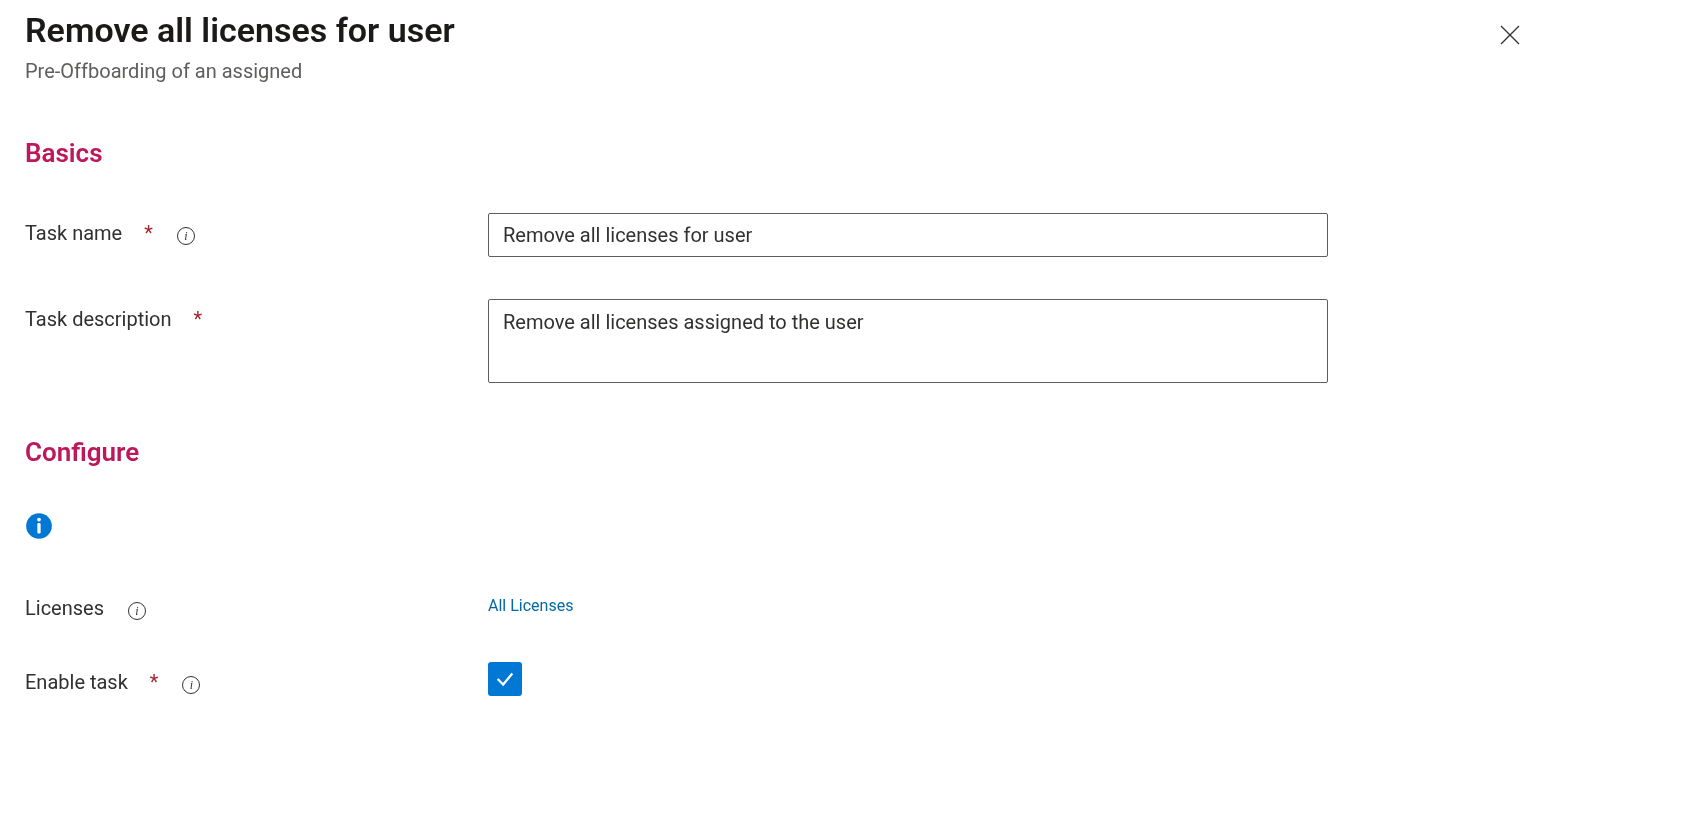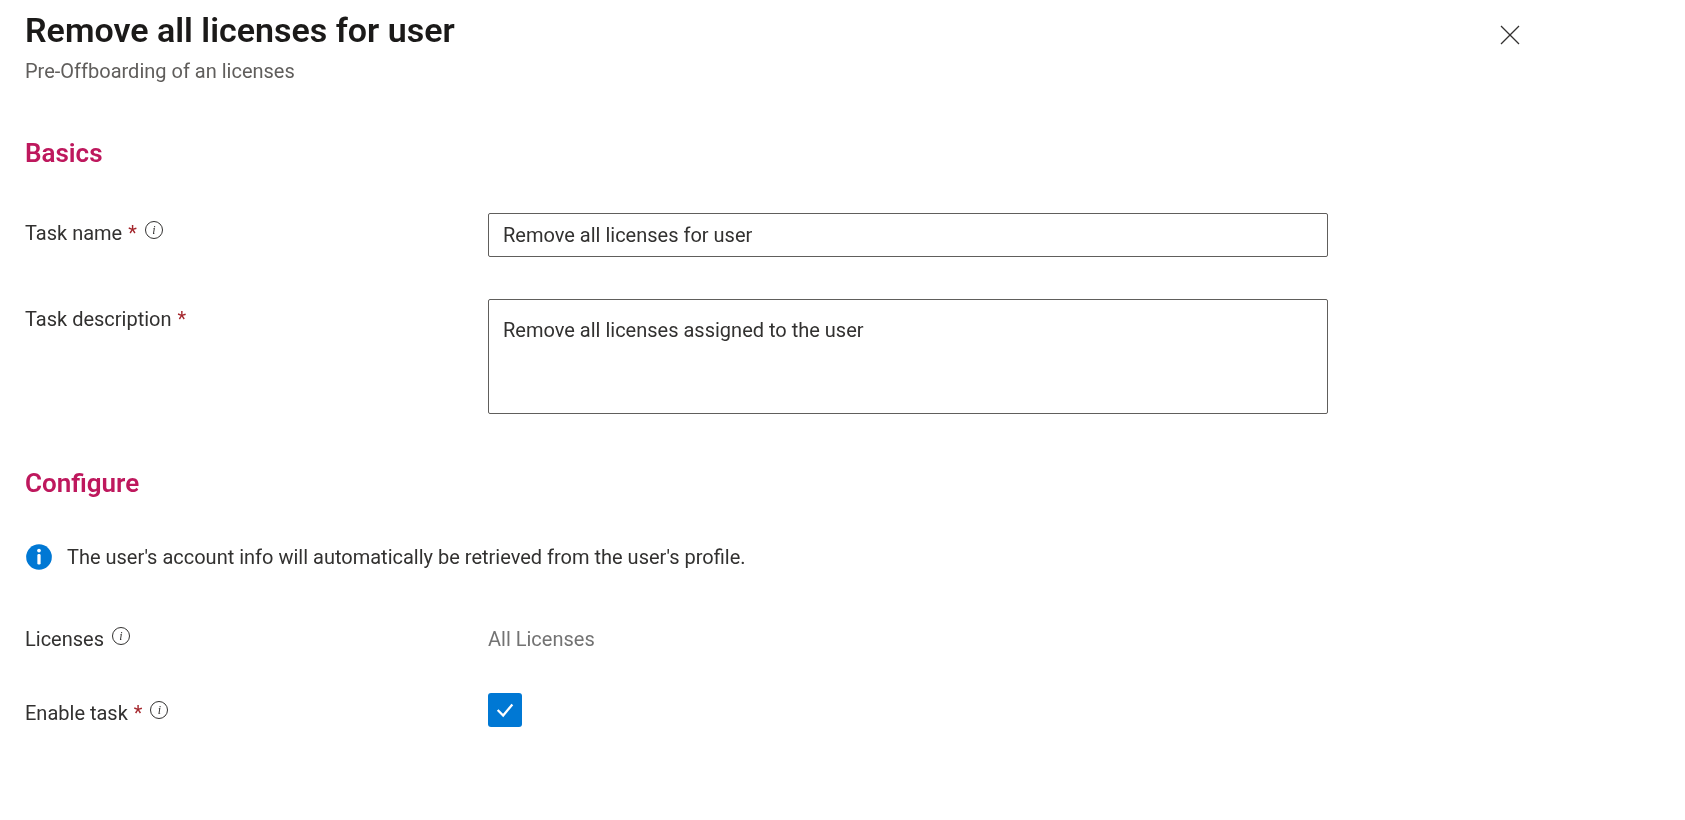--- a/index.html
+++ b/index.html
@@ -56,22 +56,22 @@
     }
     .form-row {
       display: flex;
       align-items: flex-start;
       margin-bottom: 42px;
     }
     .form-label-col {
       width: 463px;
       flex-shrink: 0;
       display: flex;
-      align-items: flex-start;
-      gap: 6px;
+      align-items: flex-end;
+      gap: 22px;
       font-size: 20px;
       color: #323130;
       padding-top: 8px;
     }
     .required-star {
       color: #a4262c;
       font-size: 20px;
     }
     .info-icon {
       display: inline-flex;
@@ -97,22 +97,22 @@
       padding: 8px 14px;
       font-size: 20px;
       font-family: inherit;
       color: #323130;
       border: 1px solid #605e5c;
       border-radius: 2px;
       outline: none;
     }
     .textarea-input {
       width: 100%;
-      height: 115px;
-      padding: 18px 14px;
+      height: 84px;
+      padding: 10px 14px;
       font-size: 20px;
       font-family: inherit;
       color: #323130;
       border: 1px solid #605e5c;
       border-radius: 2px;
       outline: none;
       resize: none;
     }
     .info-banner {
       display: flex;
@@ -121,22 +121,22 @@
       font-size: 20px;
       color: #323130;
       margin-bottom: 48px;
     }
     .info-circle-icon {
       width: 28px;
       height: 28px;
       flex-shrink: 0;
     }
     .readonly-value {
-      font-size: 20px;
-      color: #737373;
+      font-size: 16px;
+      color: #0369a1;
       padding-top: 8px;
     }
     .checkbox-wrap {
       display: inline-flex;
       align-items: center;
       justify-content: center;
       width: 34px;
       height: 34px;
       background: #0078d4;
       border-radius: 3px;
@@ -151,21 +151,21 @@
     }
     .enable-row {
     }
   </style>
 </head>
 <body>
 
 <div class="header-row">
   <div>
     <h1 class="title">Remove all licenses for user</h1>
-    <div class="subtitle">Pre-Offboarding of an licenses</div>
+    <div class="subtitle">Pre-Offboarding of an assigned</div>
   </div>
   <button class="close-btn">
     <svg viewBox="0 0 24 24">
       <line x1="3" y1="3" x2="21" y2="21"></line>
       <line x1="21" y1="3" x2="3" y2="21"></line>
     </svg>
   </button>
 </div>
 
 <h2 class="section-heading first">Basics</h2>
@@ -192,21 +192,20 @@
 </div>
 
 <h2 class="section-heading">Configure</h2>
 
 <div class="info-banner">
   <svg class="info-circle-icon" viewBox="0 0 24 24">
     <circle cx="12" cy="12" r="11" fill="#0078d4"></circle>
     <circle cx="12" cy="6.5" r="1.6" fill="#ffffff"></circle>
     <rect x="10.6" y="9.5" width="2.8" height="9" rx="1.2" fill="#ffffff"></rect>
   </svg>
-  <span>The user's account info will automatically be retrieved from the user's profile.</span>
 </div>
 
 <div class="form-row">
   <div class="form-label-col">
     <span>Licenses</span>
     <span class="info-icon">i</span>
   </div>
   <div class="readonly-value">All Licenses</div>
 </div>
 

